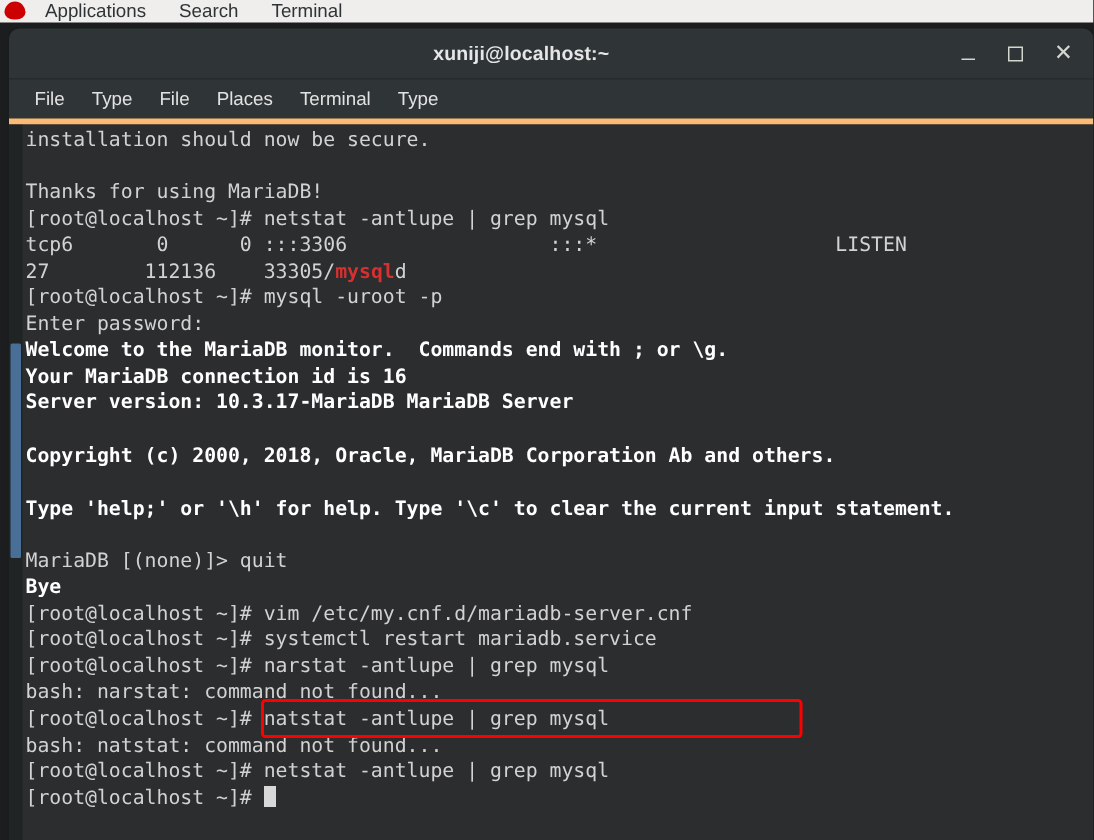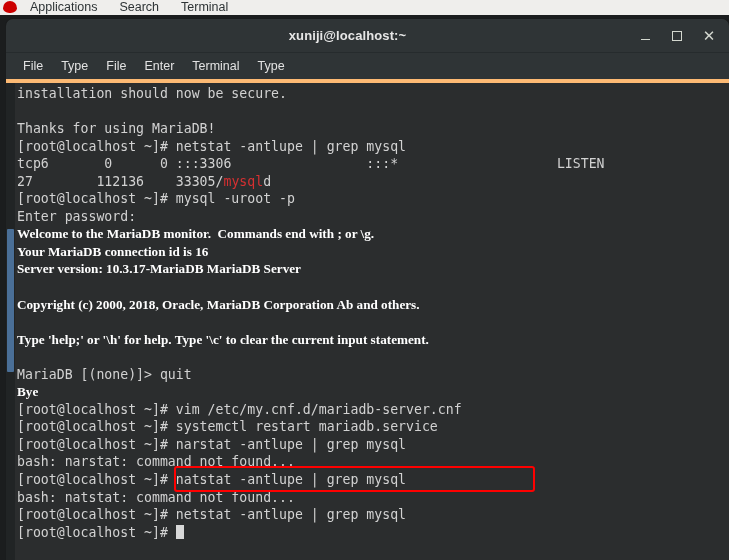--- a/index.html
+++ b/index.html
@@ -165,22 +165,22 @@
     bottom: 0;
     padding: 2px 0 0 2px;
     font-family: "DejaVu Sans Mono", monospace;
     font-size: 13.2px;
     line-height: 17.55px;
     color: #d2d2d2;
     white-space: pre;
     letter-spacing: 0px;
   }
   #screen .line { height: 17.55px; }
-  #screen .bold { font-weight: bold; color: #ffffff; font-family: Liberation Serif, serif; }
-  #screen .red  { color: #d63031; font-weight: normal; }
+  #screen .bold { font-weight: bold; color: #ffffff; }
+  #screen .red  { color: #d63031; font-weight: bold; }
   #screen .cursor-block {
     display: inline-block;
     width: 8px;
     height: 14px;
     background: #d8d8d8;
     vertical-align: -2px;
   }
 
   
   .anno-box {
@@ -220,21 +220,21 @@
       <div class="wbtn">
         <span class="glyph-close">✕</span>
       </div>
     </div>
   </div>
 
   <div id="menu-bar">
     <div class="menu-item">File</div>
     <div class="menu-item">Type</div>
     <div class="menu-item">File</div>
-    <div class="menu-item">Enter</div>
+    <div class="menu-item">Places</div>
     <div class="menu-item">Terminal</div>
     <div class="menu-item">Type</div>
   </div>
 
   <div id="terminal-body">
     <div id="scrollbar-track">
       <div id="scrollbar-thumb"></div>
     </div>
 
     <div id="screen"><div class="line"><span>installation should now be secure.</span></div><div class="line"><span>&nbsp;</span></div><div class="line"><span>Thanks for using MariaDB!</span></div><div class="line"><span>[root@localhost ~]# netstat -antlupe | grep mysql</span></div><div class="line"><span>tcp6       0      0 :::3306                 :::*                    LISTEN</span></div><div class="line"><span>27        112136    33305/</span><span class="red">mysql</span><span>d</span></div><div class="line"><span>[root@localhost ~]# mysql -uroot -p</span></div><div class="line"><span>Enter password:</span></div><div class="line"><span class="bold">Welcome to the MariaDB monitor.  Commands end with ; or \g.</span></div><div class="line"><span class="bold">Your MariaDB connection id is 16</span></div><div class="line"><span class="bold">Server version: 10.3.17-MariaDB MariaDB Server</span></div><div class="line"><span>&nbsp;</span></div><div class="line"><span class="bold">Copyright (c) 2000, 2018, Oracle, MariaDB Corporation Ab and others.</span></div><div class="line"><span>&nbsp;</span></div><div class="line"><span class="bold">Type 'help;' or '\h' for help. Type '\c' to clear the current input statement.</span></div><div class="line"><span>&nbsp;</span></div><div class="line"><span>MariaDB [(none)]&gt; quit</span></div><div class="line"><span class="bold">Bye</span></div><div class="line"><span>[root@localhost ~]# vim /etc/my.cnf.d/mariadb-server.cnf</span></div><div class="line"><span>[root@localhost ~]# systemctl restart mariadb.service</span></div><div class="line"><span>[root@localhost ~]# narstat -antlupe | grep mysql</span></div><div class="line"><span>bash: narstat: command not found...</span></div><div class="line"><span>[root@localhost ~]# natstat -antlupe | grep mysql</span></div><div class="line"><span>bash: natstat: command not found...</span></div><div class="line"><span>[root@localhost ~]# netstat -antlupe | grep mysql</span></div><div class="line"><span>[root@localhost ~]# </span><span class="cursor-block"></span></div></div>

